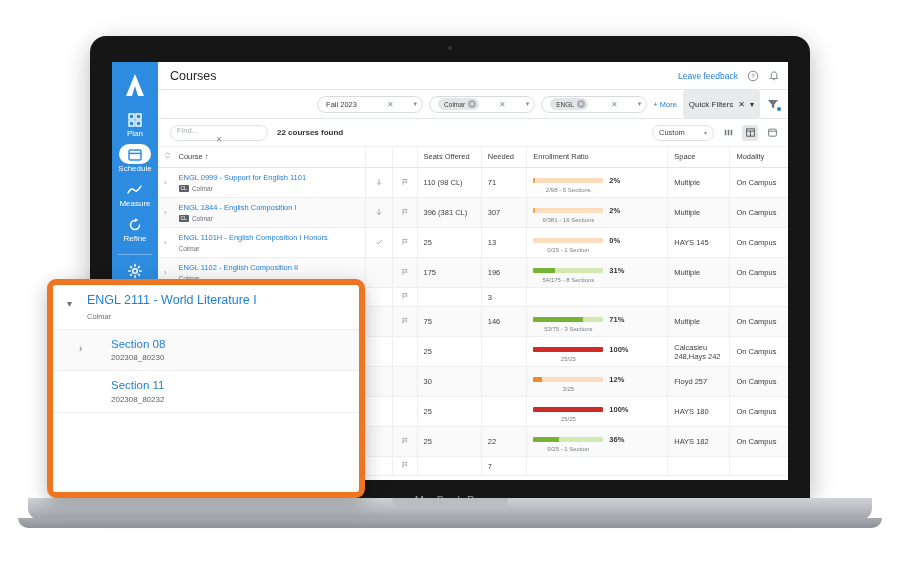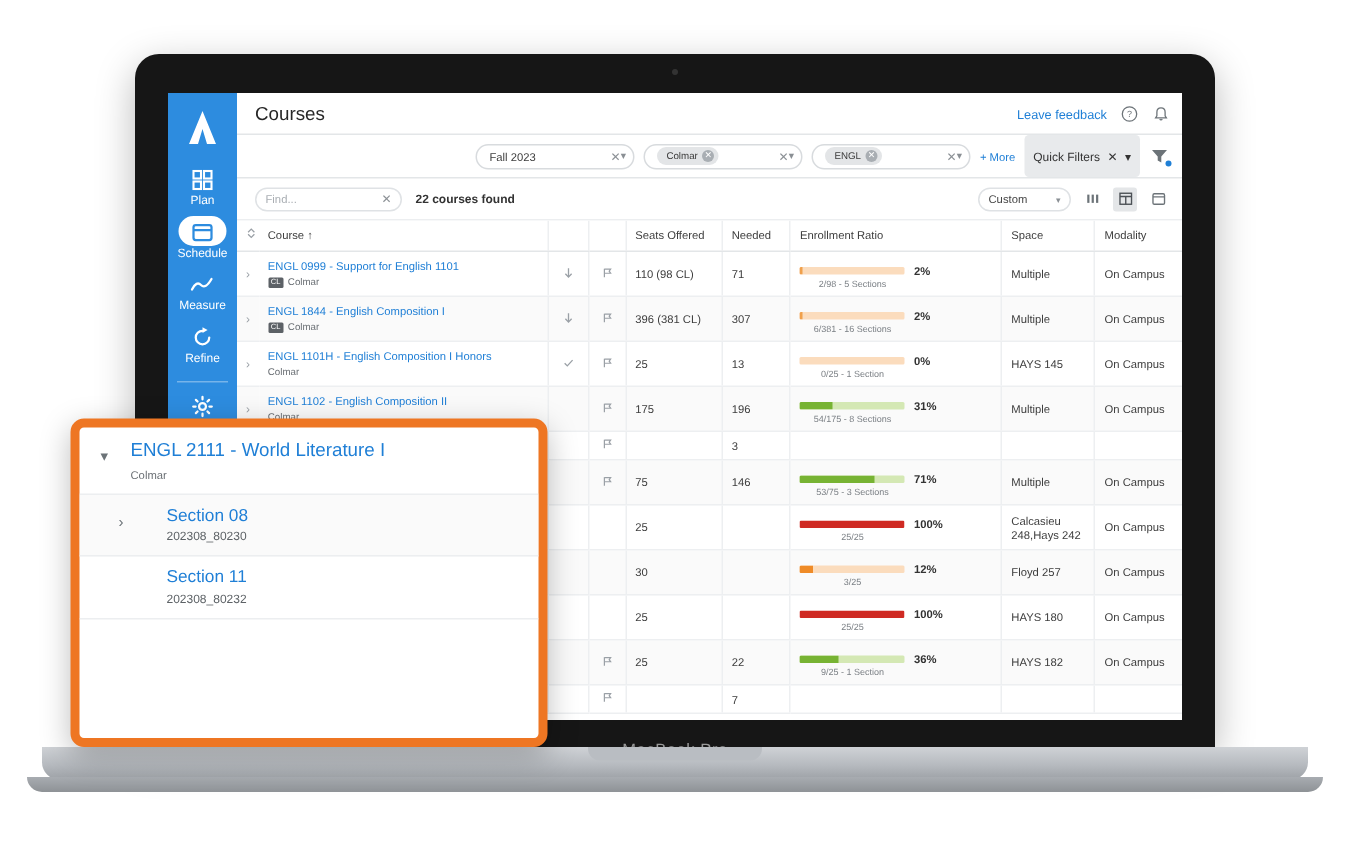--- a/index.html
+++ b/index.html
@@ -93,21 +93,21 @@
   .feedback-link { font-size: 8.5px; color: #1f7fd6; cursor: pointer; }
   .circ-ico { width: 12px; height: 12px; }
 
   .filterbar {
     height: 29px; border-bottom: 1px solid #e3e6e8;
     display: flex; align-items: center; justify-content: flex-end;
     padding: 0 8px; gap: 6px;
   }
   .filter-pill {
     height: 17px; border: 1px solid #d8dbde; border-radius: 9px;
-    display: flex; align-items: center; gap: 0;
+    display: flex; align-items: center; gap: 20px;
     padding: 0 5px 0 8px; background: #fff;
     font-size: 7.5px; color: #3c3c3c; min-width: 106px; cursor: pointer;
   }
   .filter-pill .x { margin-left: auto; color: #8a8f94; font-size: 8px; }
   .filter-pill .cv { color: #8a8f94; font-size: 7px; }
   .chip {
     display: inline-flex; align-items: center; gap: 3px;
     background: #e3e5e7; border-radius: 8px; height: 12px;
     padding: 0 3px 0 6px; font-size: 6.5px; color: #3c3c3c;
   }
@@ -127,21 +127,21 @@
     position: absolute; right: -1px; bottom: 0;
     width: 4px; height: 4px; border-radius: 50%; background: #1f7fd6;
   }
 
   .toolbar {
     height: 28px; display: flex; align-items: center;
     padding: 0 8px 0 12px; border-bottom: 1px solid #eceef0;
   }
   .find-box {
     width: 98px; height: 16px; border: 1px solid #dfe2e5; border-radius: 9px;
-    background: #fff; display: flex; align-items: center; padding: 0 6px;
+    background: #fff; display: flex; align-items: center; padding: 0 6px; flex-direction: column;
   }
   .find-box input {
     border: 0; outline: 0; font-size: 7.5px; width: 100%;
     font-family: inherit; color: #333; background: transparent;
   }
   .find-box input::placeholder { color: #a9aeb3; }
   .find-x { font-size: 8px; color: #8a8f94; cursor: pointer; }
   .count-text { font-size: 8px; color: #333; margin-left: 9px; font-weight: bold; }
   .toolbar-right { margin-left: auto; display: flex; align-items: center; gap: 6px; }
   .custom-sel {

